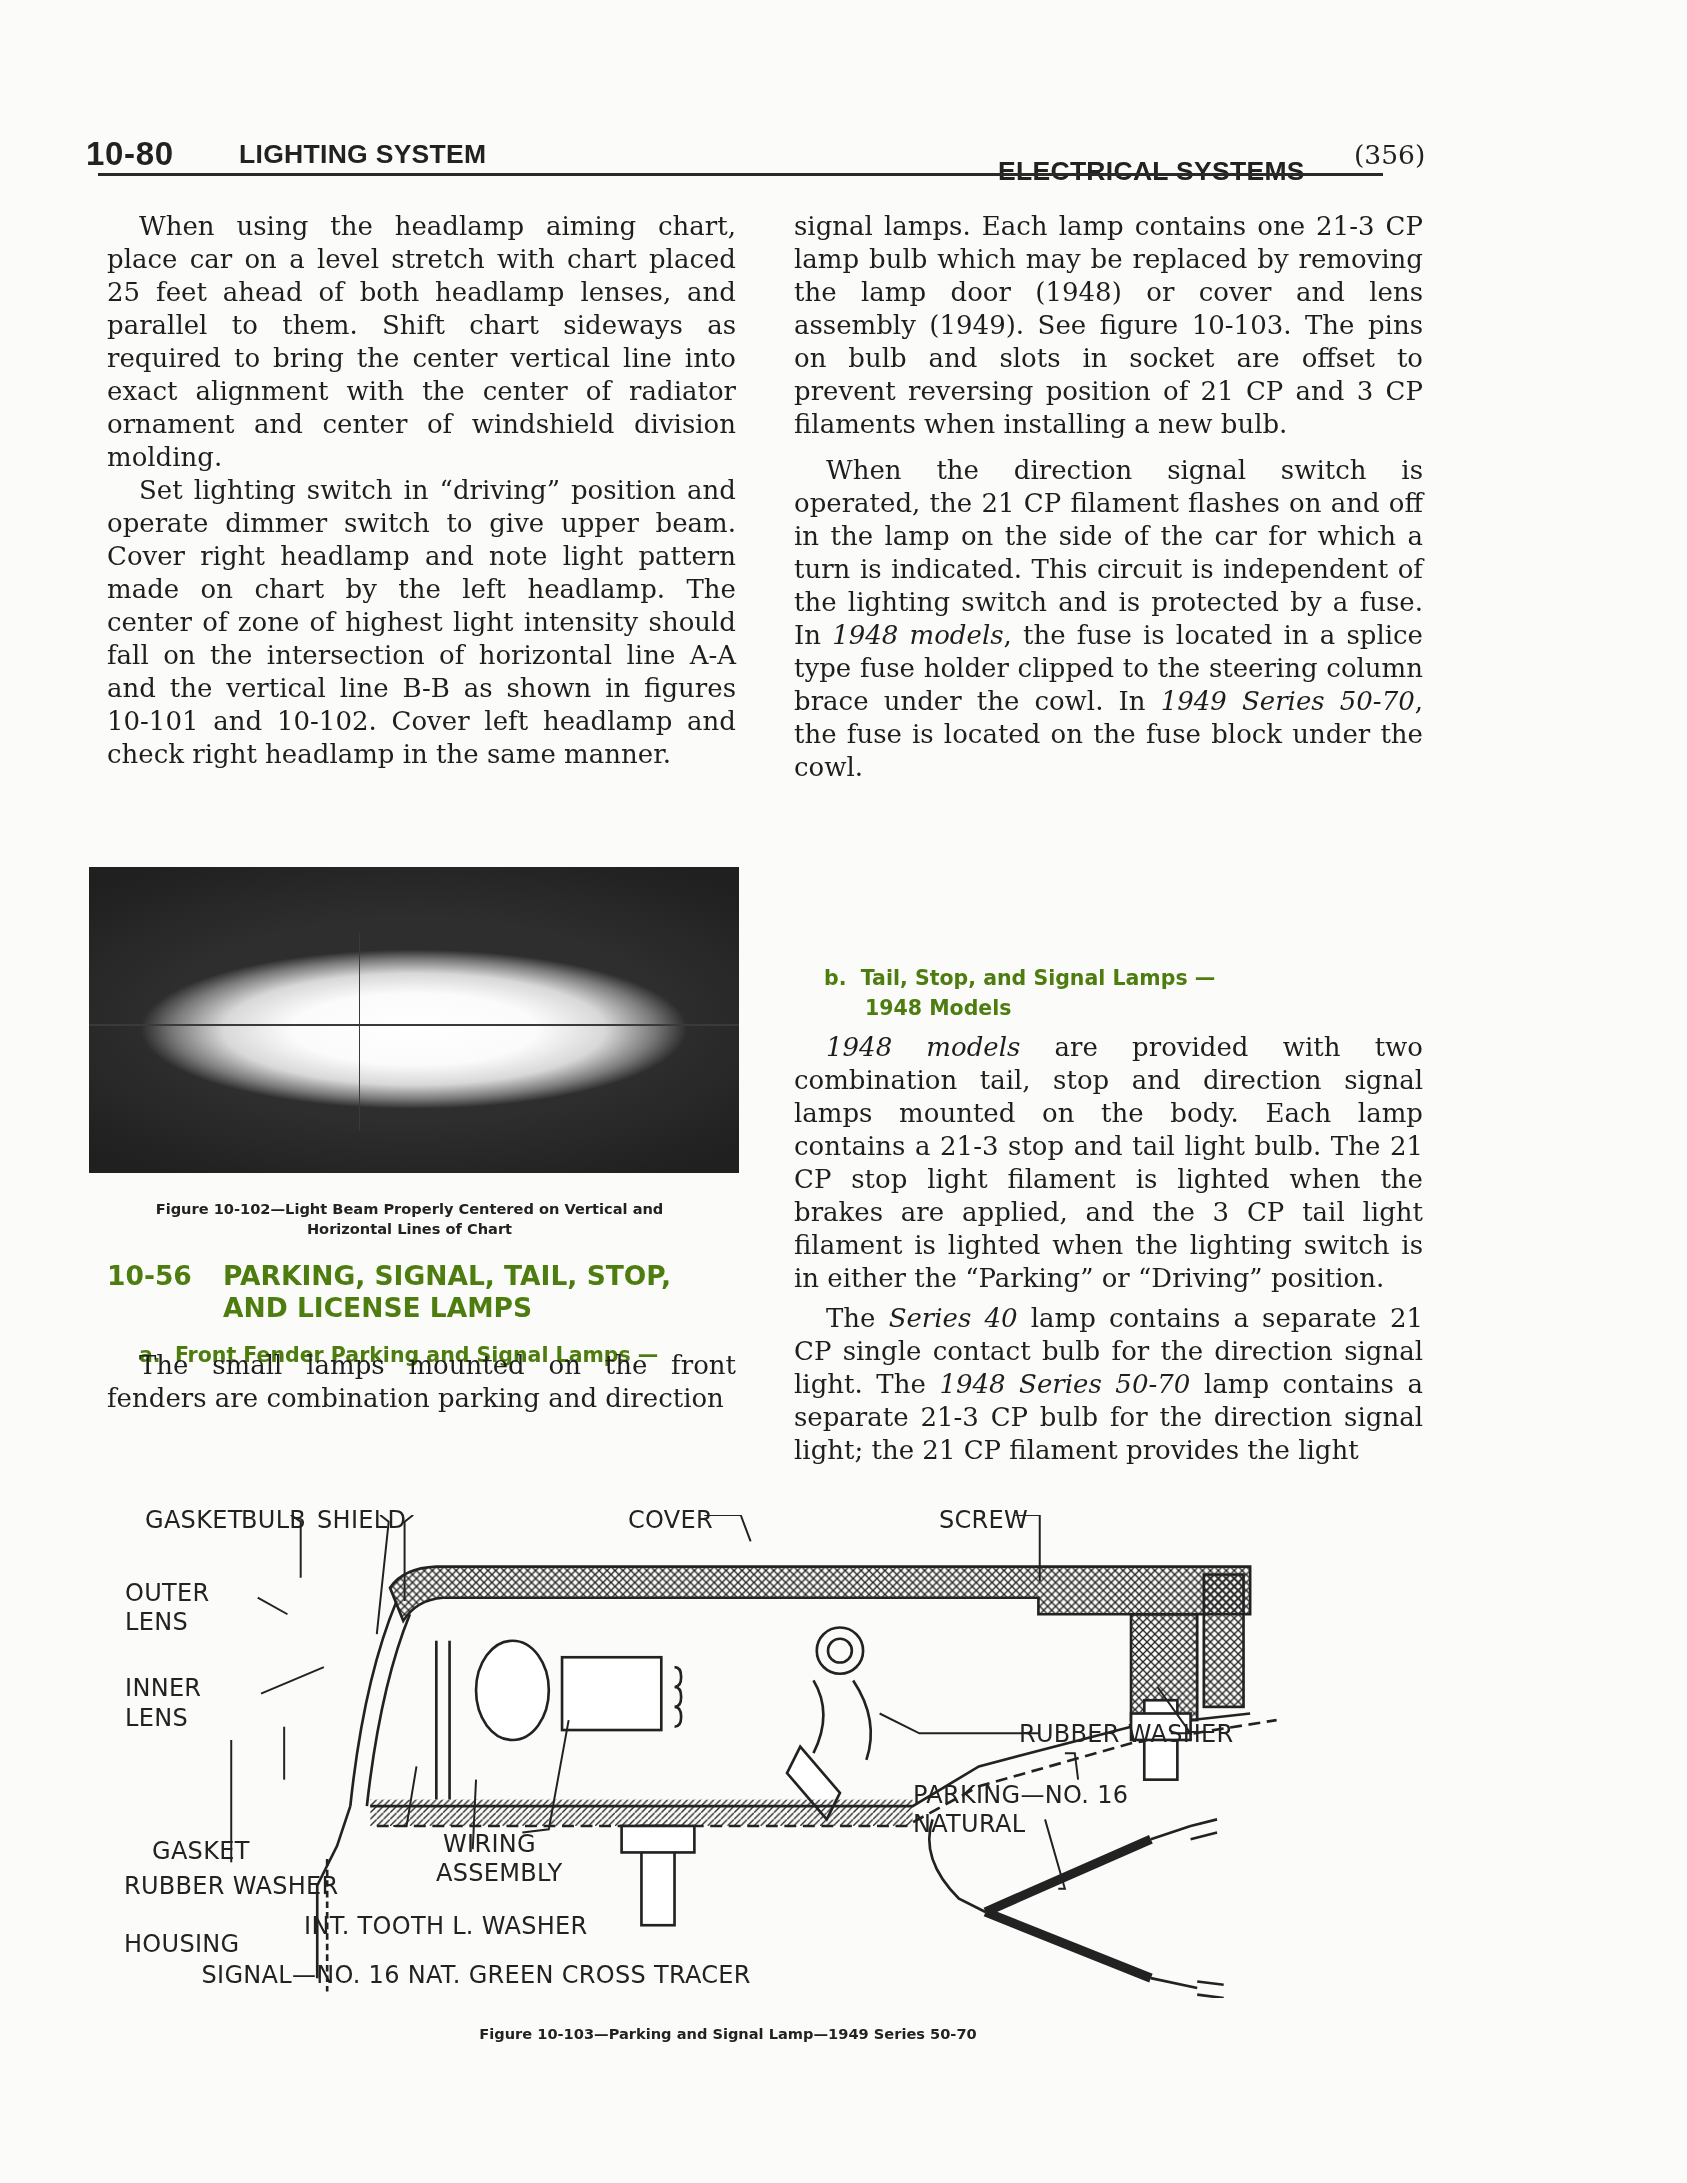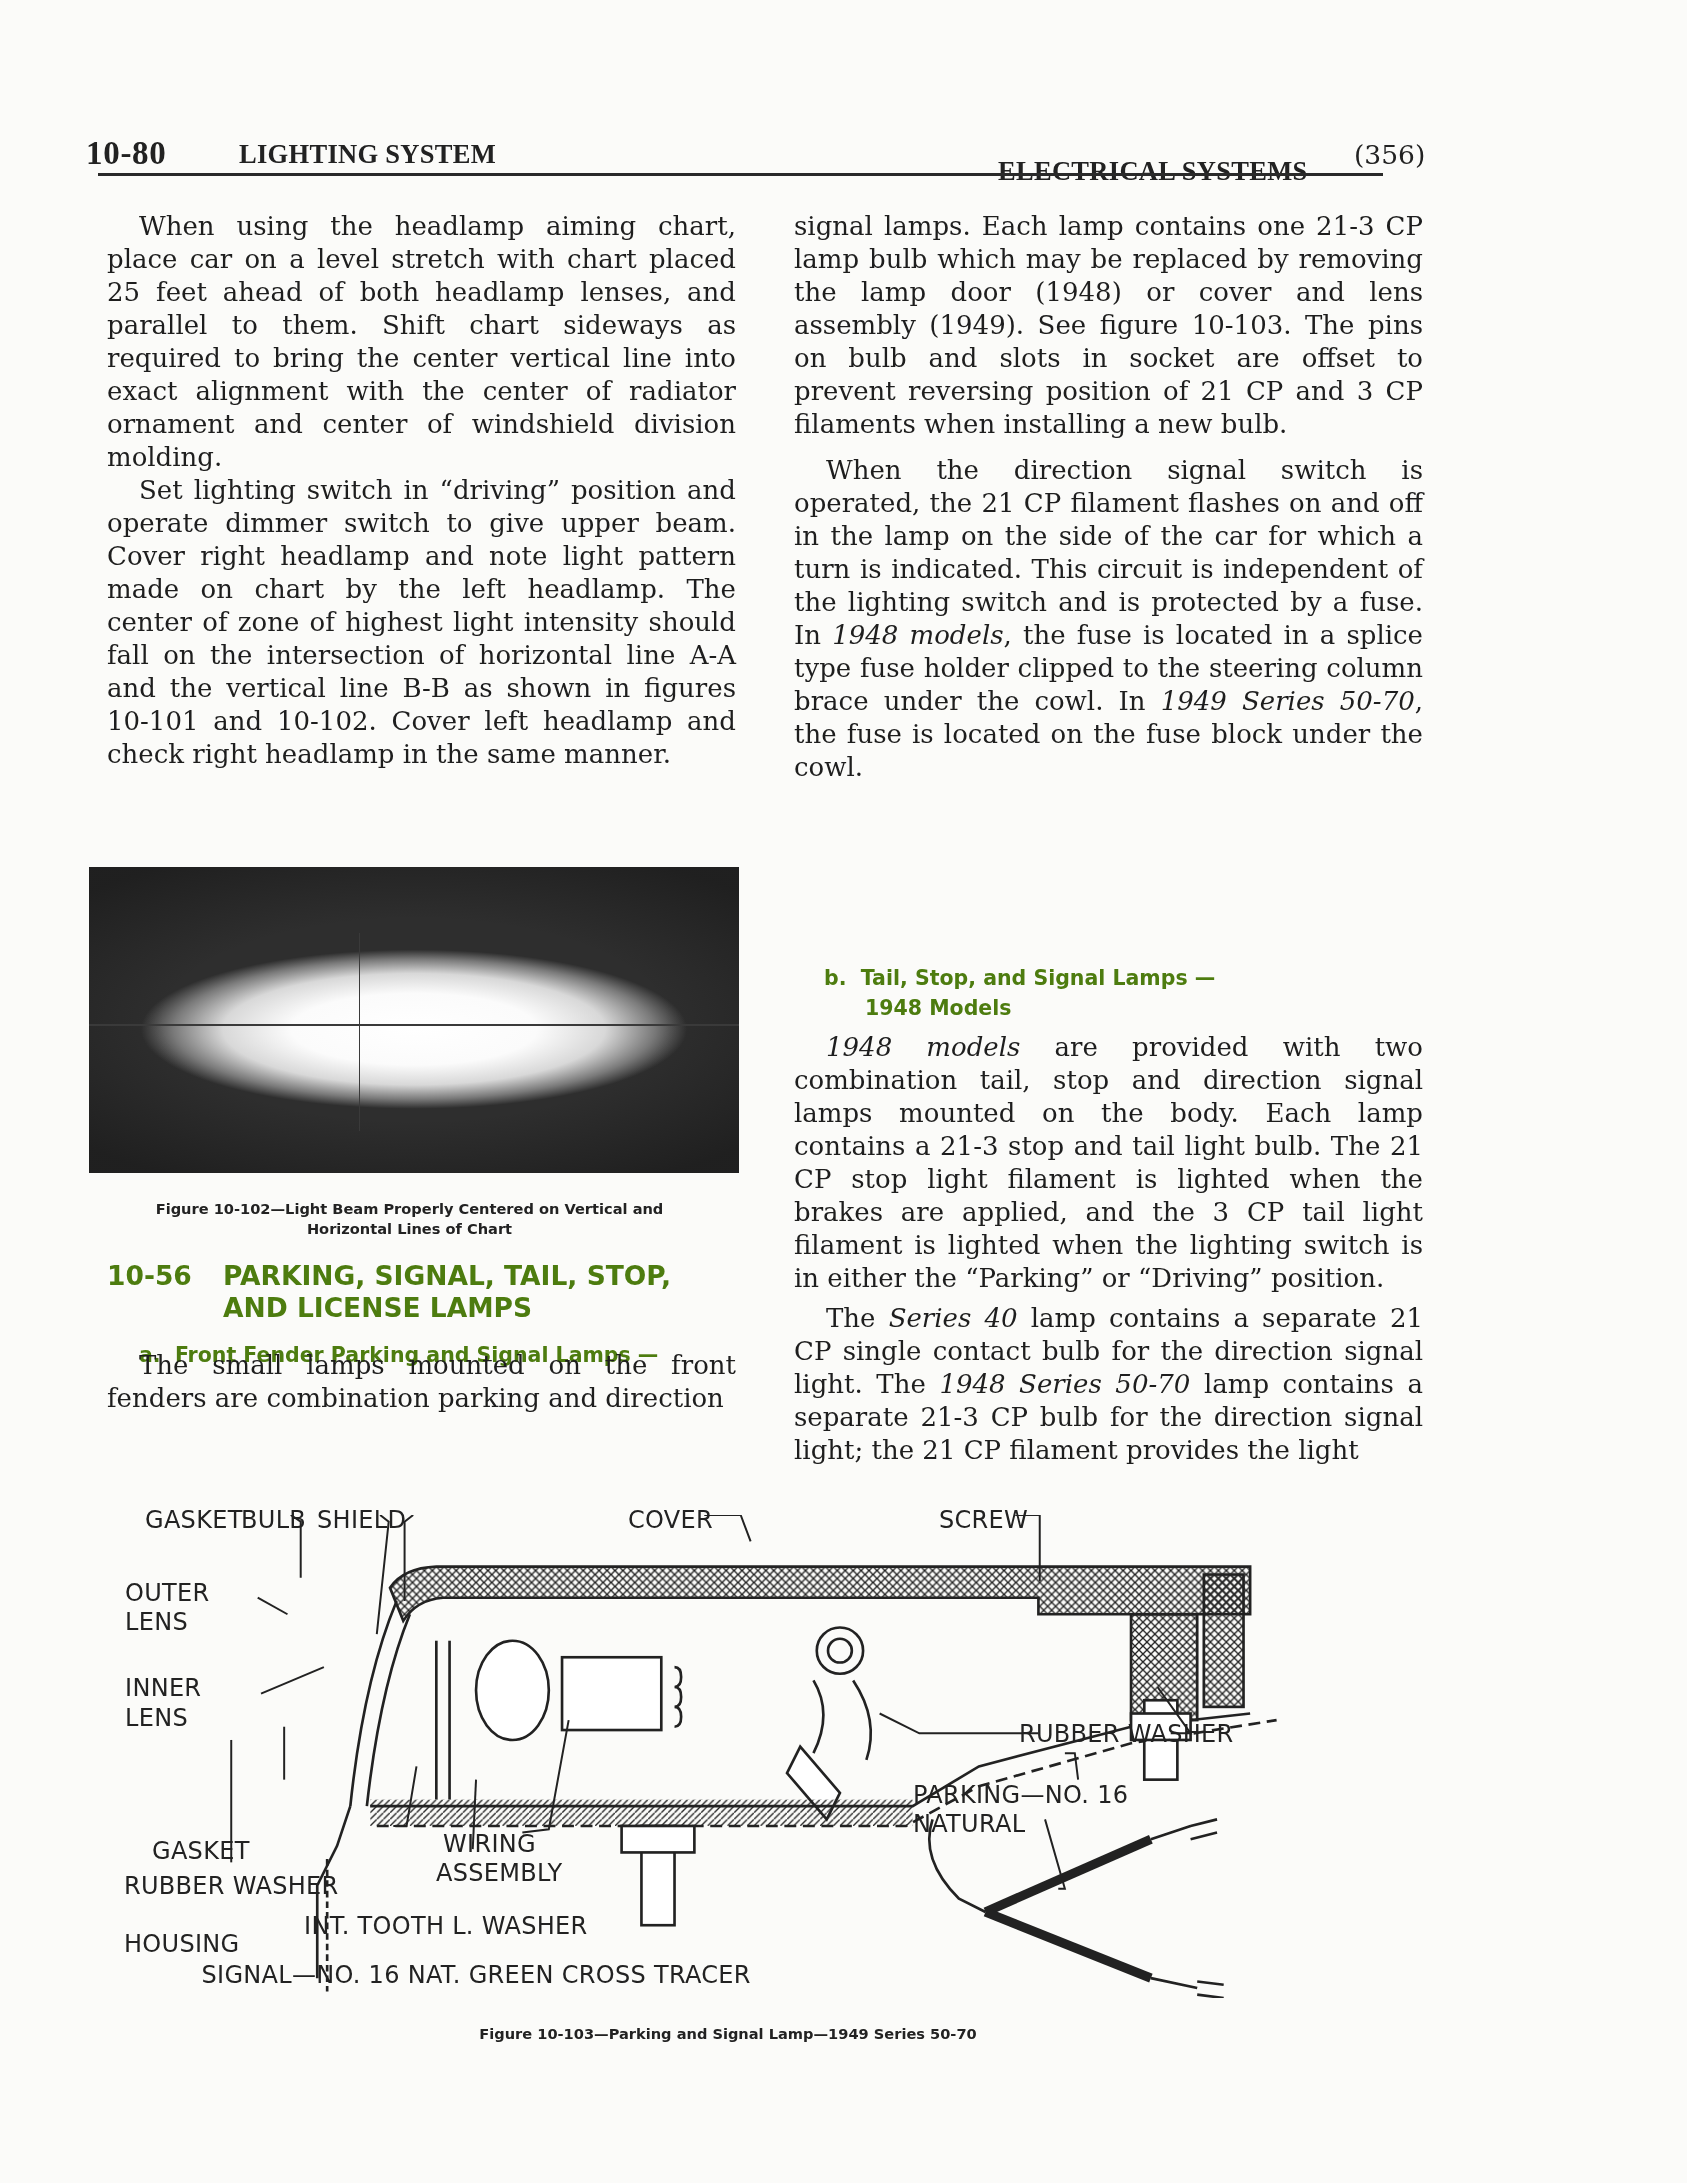--- a/index.html
+++ b/index.html
@@ -2,21 +2,21 @@
 <html style="font-size:10.6px"><head>
 <meta charset="utf-8">
 <style>
   html, body { margin:0; padding:0; }
   body {
     width:1687px; height:2183px; position:relative; overflow:hidden;
     background:#fbfbf9; color:#1e1e1e;
     font-family:"DejaVu Serif", serif;
   }
   .abs { position:absolute; }
-  .hdr { font-family:Liberation Serif, serif; font-weight:bold; color:#222; }
+  .hdr { font-family:Liberation Sans, sans-serif; font-weight:bold; color:#222; }
   .hdr-left-num { left:86px; top:135px; font-size:33px; letter-spacing:0.7px; }
   .hdr-left-title { left:239px; top:139px; font-size:26.5px; letter-spacing:0.3px; }
   .hdr-right-title { left:998px; top:140px; font-size:26.5px; letter-spacing:0.3px;margin-top:16px; }
   .hdr-right-page { left:1354px; top:139px; font-size:26.5px; font-family:"DejaVu Serif", serif; font-weight:normal; }
   .hdr-rule { left:98px; top:173px; width:1285px; height:3.3px; background:#2a2a2a; }
 
   .col { position:absolute; width:629px; font-size:26px; line-height:33px; text-align:justify; }
   .col p { margin:0; }
   .col p.indent { text-indent:32px; }
   .col .gap { height:6.6px; }

